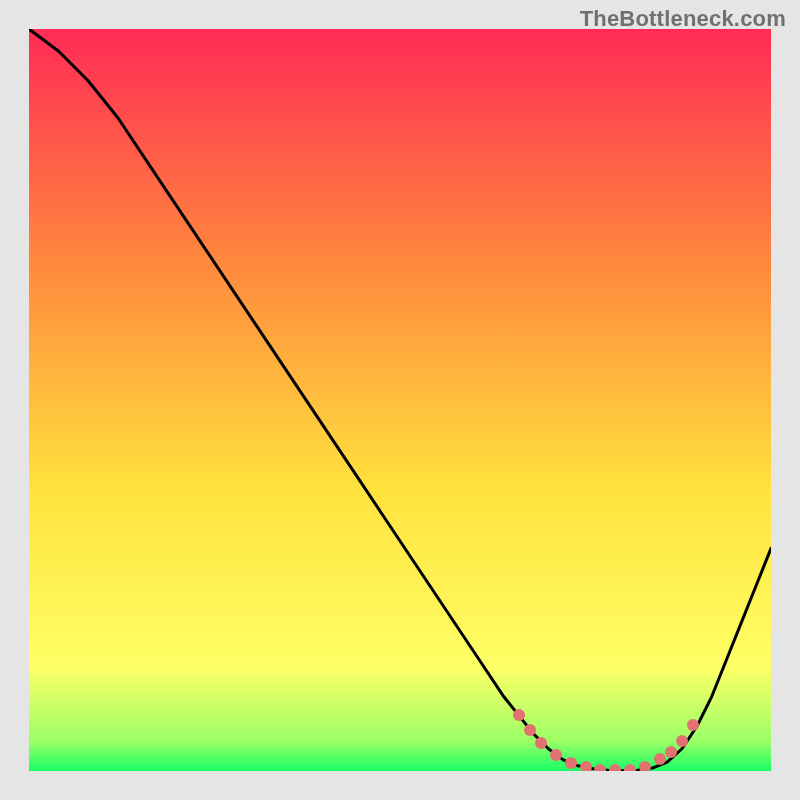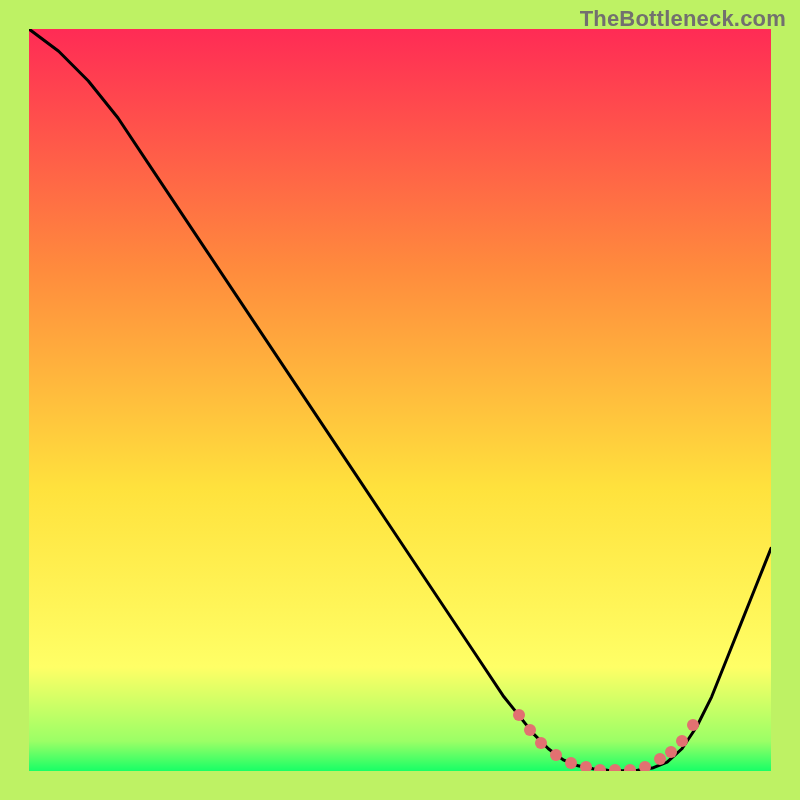--- a/index.html
+++ b/index.html
@@ -8,21 +8,21 @@
     width: 800px;
     height: 800px;
     background: #000000;
     overflow: hidden;
     font-family: Arial, Helvetica, sans-serif;
   }
   .chart-container {
     position: relative;
     width: 800px;
     height: 800px;
-    background: #bef264;
+    background: #e5e5e5;
   }
   .plot-area {
     position: absolute;
     left: 29px;
     top: 29px;
     width: 742px;
     height: 742px;
     overflow: hidden;
   }
   .gradient-bg {

